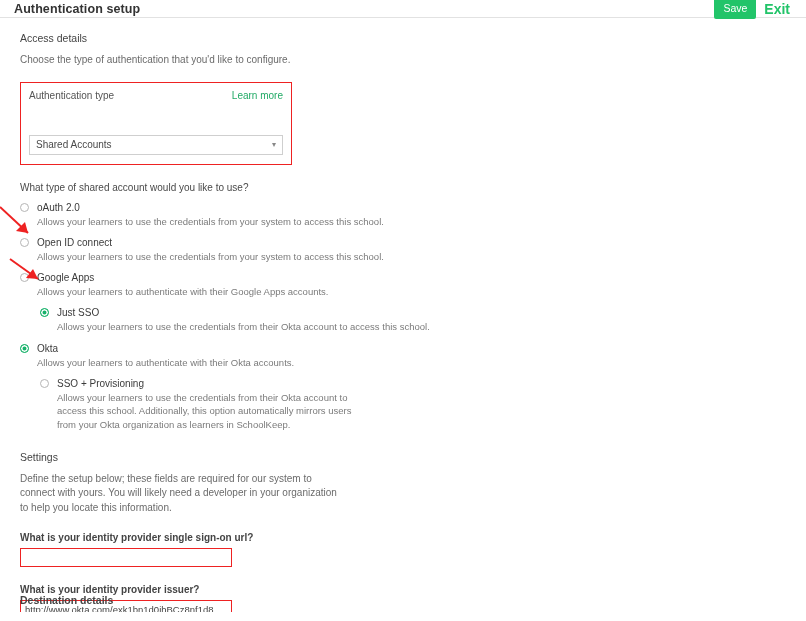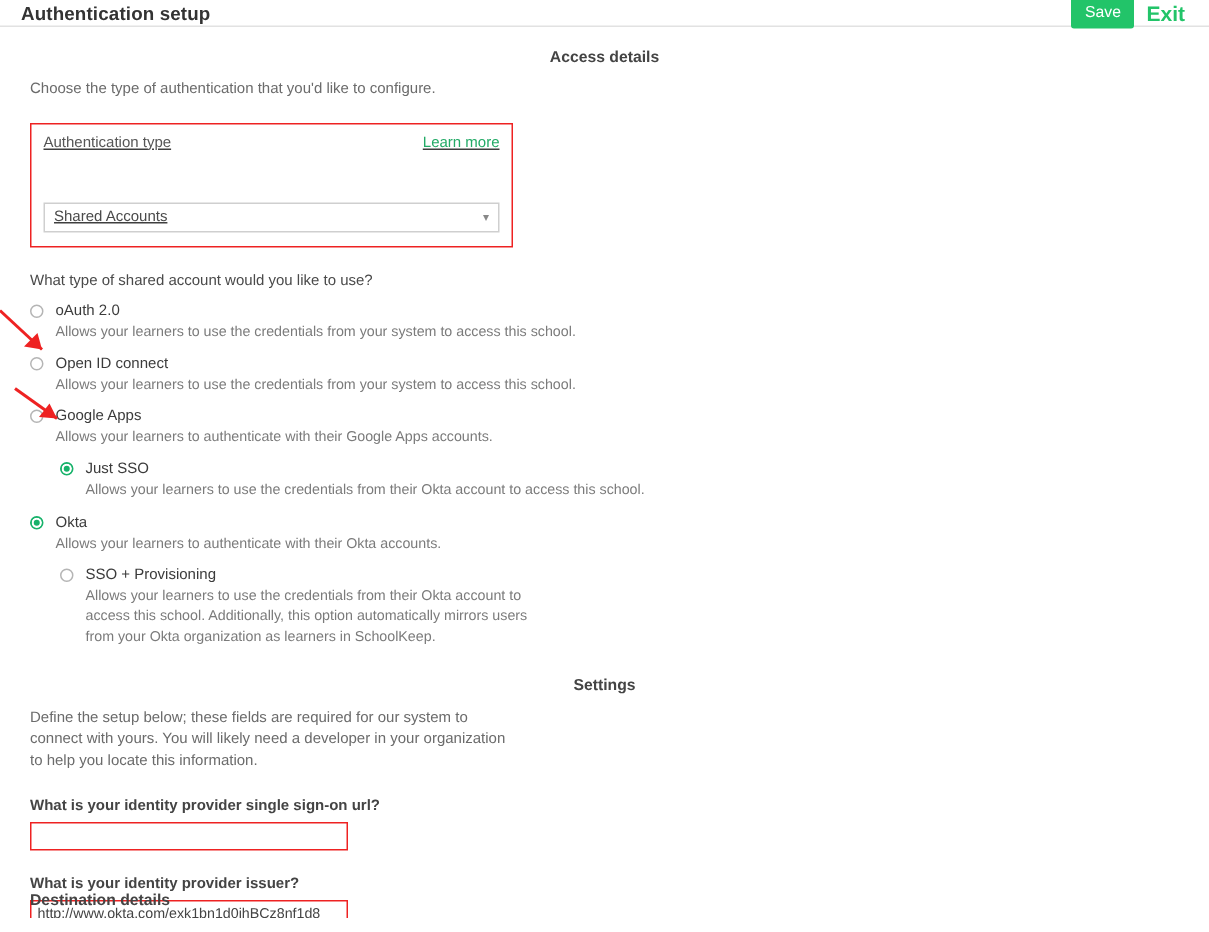--- a/index.html
+++ b/index.html
@@ -55,40 +55,38 @@
   
   .page {
     padding: 14px 20px 0 20px;
     position: relative;
     height: 594px;
     overflow: hidden;
   }
 
   .section-title {
     font-size: 10.5px;
-    font-weight: bold;
+    font-weight: normal;
     color: #444;
     margin: 0 0 9px 0;
-    text-align: center;
   }
   .helper {
     font-size: 10px;
     color: #6b6b6b;
     line-height: 1.45;
     margin: 0;
   }
 
   
   .auth-type-wrap {
     margin-top: 14px;
-    width: 322px;
+    width: 272px;
     border: 1.5px solid #ee2222;
     padding: 7px 8px 9px 8px;
     position: relative;
-    text-decoration: underline;
   }
   .auth-type-row {
     display: flex;
     align-items: baseline;
     justify-content: space-between;
     margin-bottom: 6px;
   }
   .auth-type-label {
     font-size: 10px;
     color: #555;

